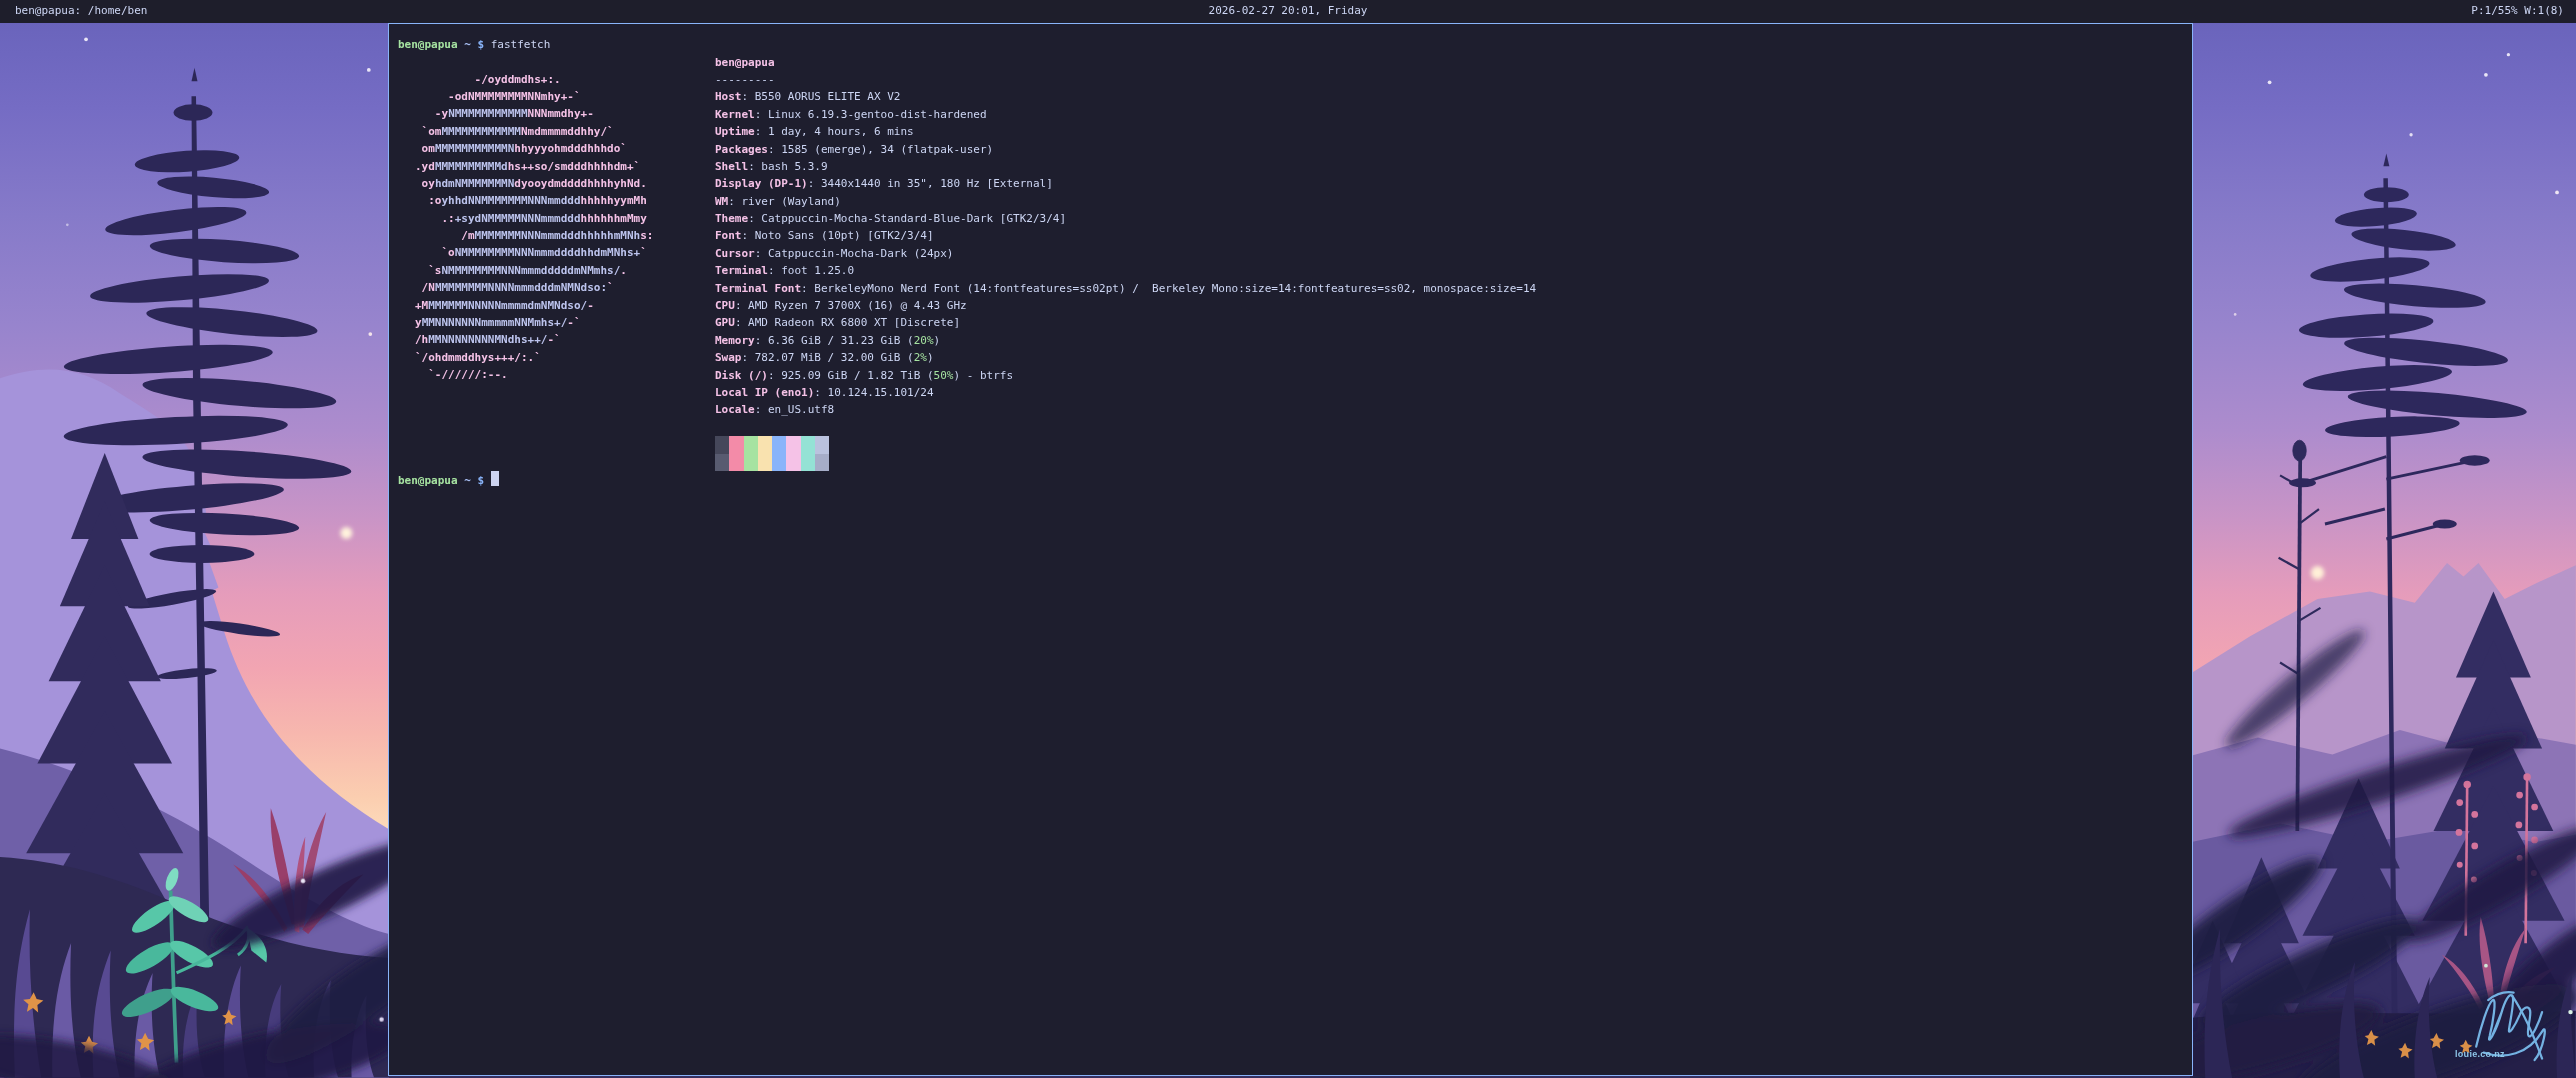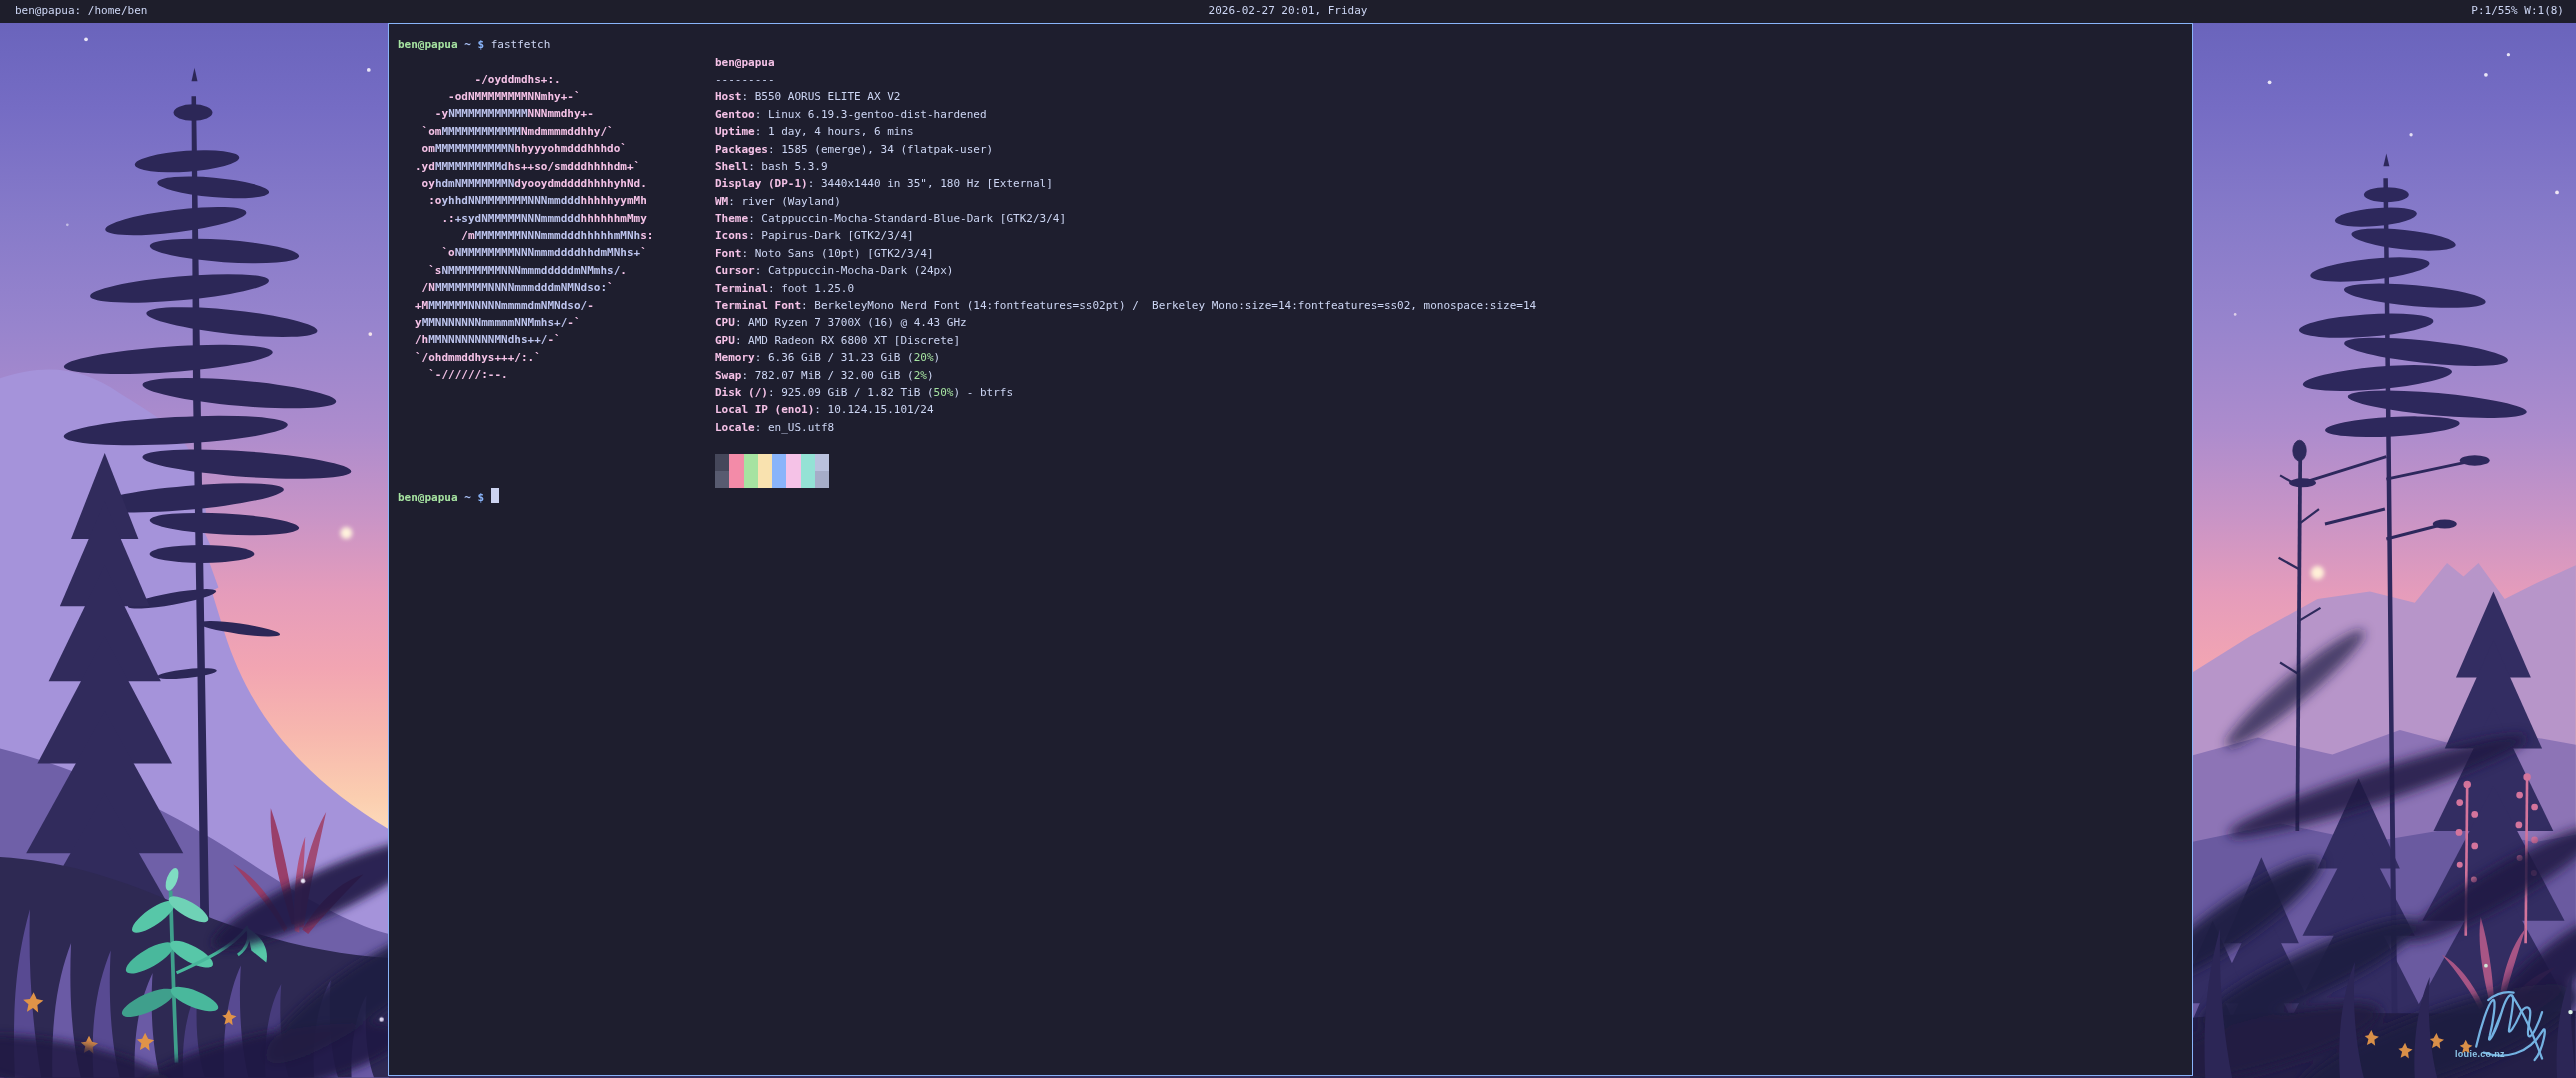--- a/index.html
+++ b/index.html
@@ -275,28 +275,27 @@
 
   <div class="term">
     <div class="tcontent">
       <div class="line"><span class="p-user">ben@papua</span><span> </span><span class="p-dir">~</span><span> </span><span class="p-sym">$</span><span> </span><span class="p-cmd">fastfetch</span></div>
       <div class="cols">
         <pre class="art" id="art"><div class="line"><span class="c-p">         -/oyddmdhs+:.</span></div><div class="line"><span class="c-p">     -odNMMMMMMMMNNmhy+-`</span></div><div class="line"><span class="c-p">   -y</span><span class="c-w">NMMMMMMMMMMM</span><span class="c-p">NNNmmdhy+-</span></div><div class="line"><span class="c-p"> `om</span><span class="c-w">MMMMMMMMMMMM</span><span class="c-p">Nmdmmmmddhhy/`</span></div><div class="line"><span class="c-p"> om</span><span class="c-w">MMMMMMMMMMMN</span><span class="c-p">hhyyyohmdddhhhdo`</span></div><div class="line"><span class="c-p">.yd</span><span class="c-w">MMMMMMMMMMd</span><span class="c-p">hs++so/smdddhhhhdm+`</span></div><div class="line"><span class="c-p"> oy</span><span class="c-w">hdmNMMMMMMMN</span><span class="c-p">dyooydmddddhhhhyhNd.</span></div><div class="line"><span class="c-p">  :o</span><span class="c-w">yhhdNNMMMMMMMNNNmmddd</span><span class="c-p">hhhhhyymMh</span></div><div class="line"><span class="c-p">    .:</span><span class="c-w">+sydNMMMMMNNNmmmddd</span><span class="c-p">hhhhhhmMmy</span></div><div class="line"><span class="c-p">       /m</span><span class="c-w">MMMMMMMNNNmmmdddhhhhhmMNh</span><span class="c-p">s:</span></div><div class="line"><span class="c-p">    `o</span><span class="c-w">NMMMMMMMMNNNmmmddddhhdmMNhs+</span><span class="c-p">`</span></div><div class="line"><span class="c-p">  `s</span><span class="c-w">NMMMMMMMMNNNmmmdddddmNMmhs/</span><span class="c-p">.</span></div><div class="line"><span class="c-p"> /N</span><span class="c-w">MMMMMMMMNNNNmmmdddmNMNdso:</span><span class="c-p">`</span></div><div class="line"><span class="c-p">+M</span><span class="c-w">MMMMMMNNNNNmmmmdmNMNdso/</span><span class="c-p">-</span></div><div class="line"><span class="c-p">y</span><span class="c-w">MMNNNNNNNmmmmmNNMmhs+/</span><span class="c-p">-`</span></div><div class="line"><span class="c-p">/h</span><span class="c-w">MMNNNNNNNNMNdhs++/</span><span class="c-p">-`</span></div><div class="line"><span class="c-p">`/ohdmmddhys+++/:.`</span></div><div class="line"><span class="c-p">  `-//////:--.</span></div></pre>
         <div class="info" id="info">
             <div class="line"><span class="c-t">ben@papua</span></div>
             <div class="line"><span class="c-v">---------</span></div>
             <div class="line"><span class="c-k">Host</span><span class="c-v">: B550 AORUS ELITE AX V2</span></div>
-            <div class="line"><span class="c-k">Gentoo</span><span class="c-v">: Linux 6.19.3-gentoo-dist-hardened</span></div>
+            <div class="line"><span class="c-k">Kernel</span><span class="c-v">: Linux 6.19.3-gentoo-dist-hardened</span></div>
             <div class="line"><span class="c-k">Uptime</span><span class="c-v">: 1 day, 4 hours, 6 mins</span></div>
             <div class="line"><span class="c-k">Packages</span><span class="c-v">: 1585 (emerge), 34 (flatpak-user)</span></div>
             <div class="line"><span class="c-k">Shell</span><span class="c-v">: bash 5.3.9</span></div>
             <div class="line"><span class="c-k">Display (DP-1)</span><span class="c-v">: 3440x1440 in 35", 180 Hz [External]</span></div>
             <div class="line"><span class="c-k">WM</span><span class="c-v">: river (Wayland)</span></div>
             <div class="line"><span class="c-k">Theme</span><span class="c-v">: Catppuccin-Mocha-Standard-Blue-Dark [GTK2/3/4]</span></div>
-            <div class="line"><span class="c-k">Icons</span><span class="c-v">: Papirus-Dark [GTK2/3/4]</span></div>
             <div class="line"><span class="c-k">Font</span><span class="c-v">: Noto Sans (10pt) [GTK2/3/4]</span></div>
             <div class="line"><span class="c-k">Cursor</span><span class="c-v">: Catppuccin-Mocha-Dark (24px)</span></div>
             <div class="line"><span class="c-k">Terminal</span><span class="c-v">: foot 1.25.0</span></div>
             <div class="line"><span class="c-k">Terminal Font</span><span class="c-v">: BerkeleyMono Nerd Font (14:fontfeatures=ss02pt) /  Berkeley Mono:size=14:fontfeatures=ss02, monospace:size=14</span></div>
             <div class="line"><span class="c-k">CPU</span><span class="c-v">: AMD Ryzen 7 3700X (16) @ 4.43 GHz</span></div>
             <div class="line"><span class="c-k">GPU</span><span class="c-v">: AMD Radeon RX 6800 XT [Discrete]</span></div>
             <div class="line"><span class="c-k">Memory</span><span class="c-v">: 6.36 GiB / 31.23 GiB (</span><span class="c-g">20%</span><span class="c-v">)</span></div>
             <div class="line"><span class="c-k">Swap</span><span class="c-v">: 782.07 MiB / 32.00 GiB (</span><span class="c-g">2%</span><span class="c-v">)</span></div>
             <div class="line"><span class="c-k">Disk (/)</span><span class="c-v">: 925.09 GiB / 1.82 TiB (</span><span class="c-g">50%</span><span class="c-v">) - btrfs</span></div>
             <div class="line"><span class="c-k">Local IP (eno1)</span><span class="c-v">: 10.124.15.101/24</span></div>

